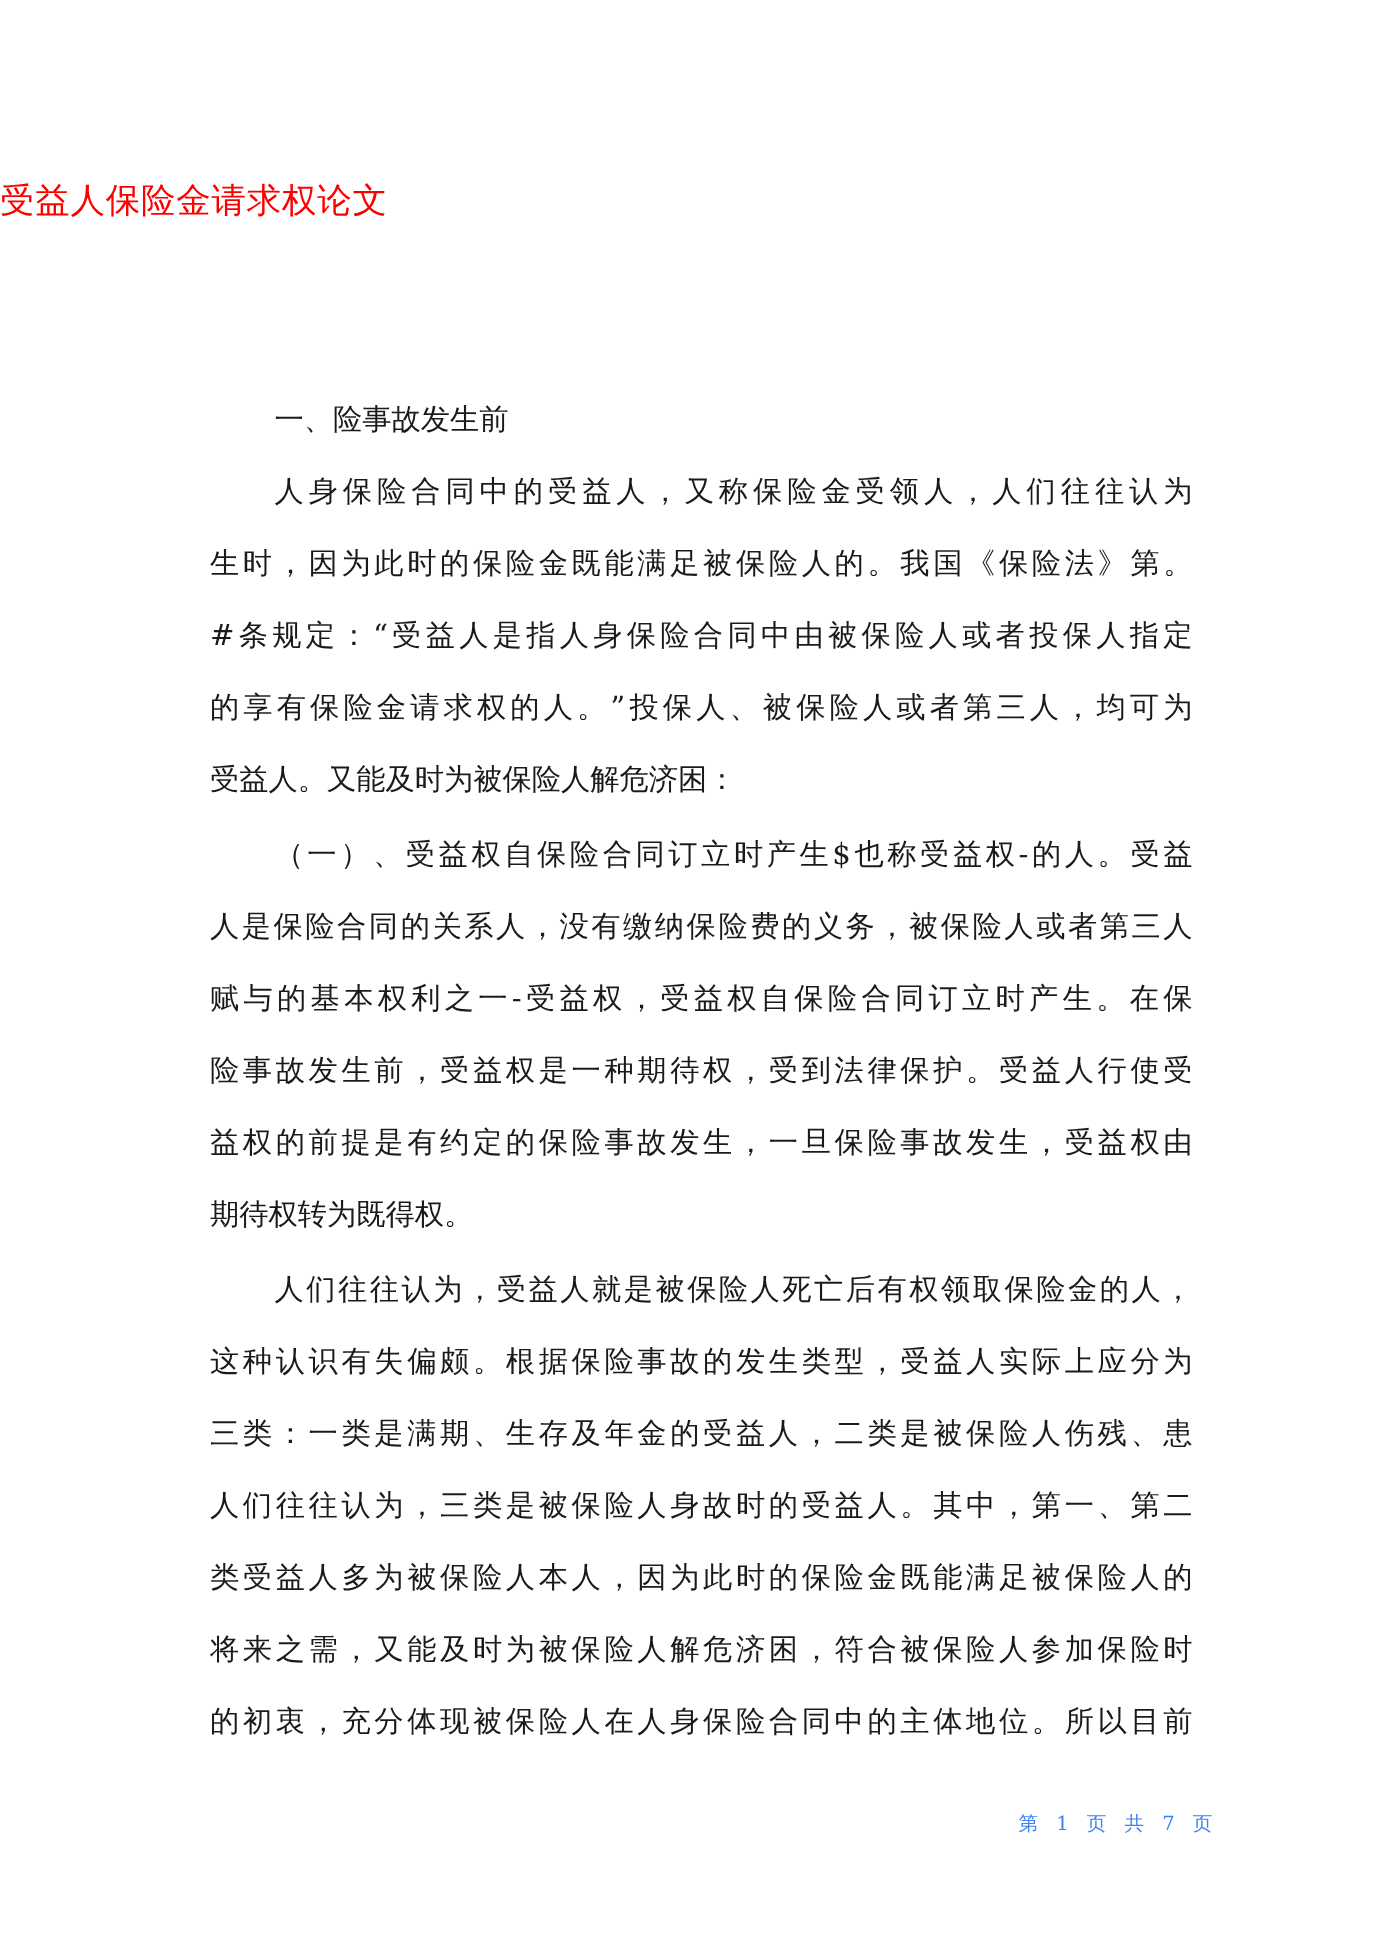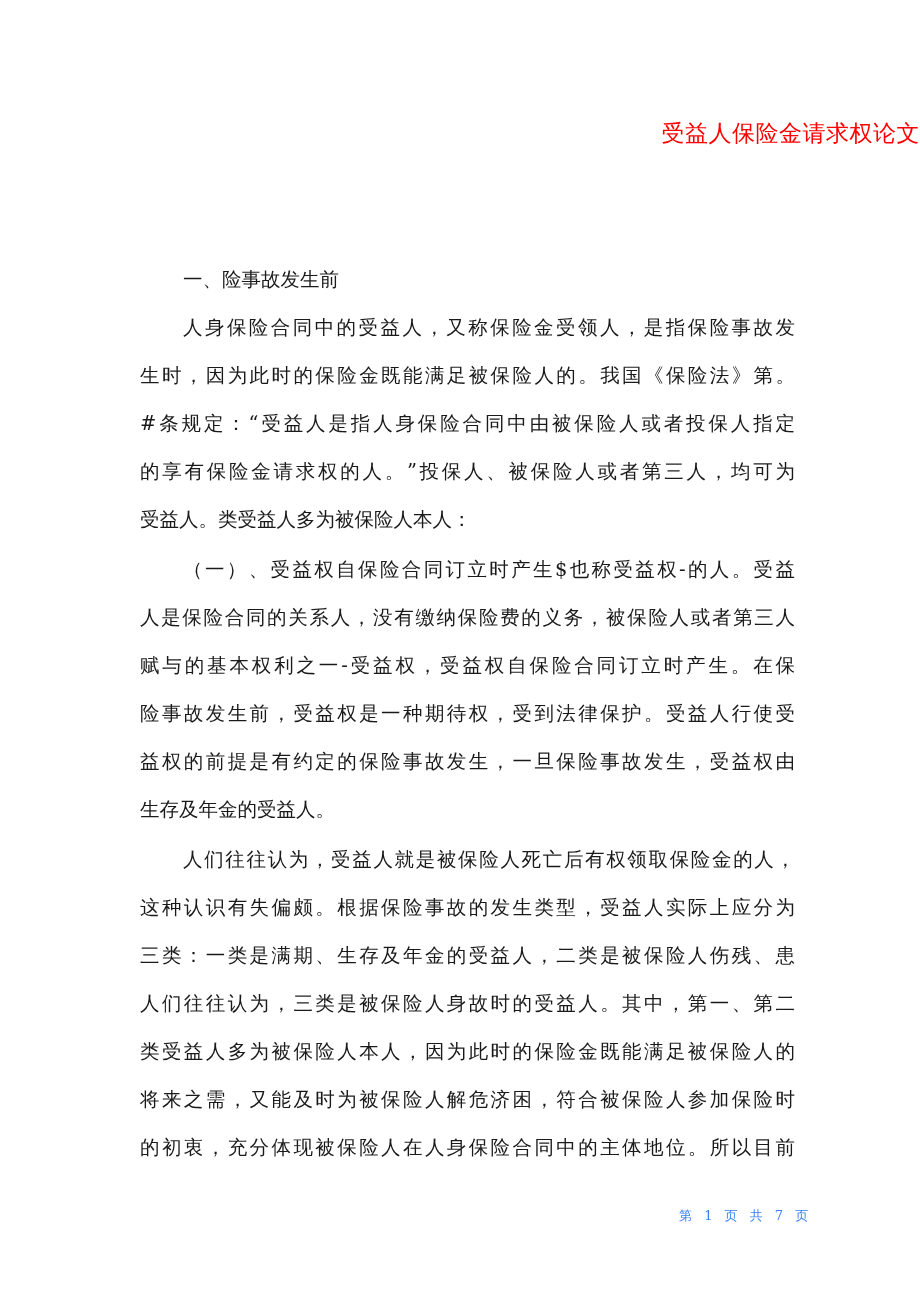--- a/index.html
+++ b/index.html
@@ -1,48 +1,48 @@
 <!DOCTYPE html>
 <html><head>
 <meta charset="utf-8">
 <style>
   html, body { margin: 0; padding: 0; background: #ffffff; }
   body { width: 920px; height: 1302px; position: relative; overflow: hidden;
          font-family: "DejaVu Serif", "Liberation Serif", serif; color: #111; }
-  .title { position: absolute; left: 0; width: 920px; top: 118px; text-align: right;
+  .title { position: absolute; left: 0; width: 920px; top: 118px; text-align: left;
            font-size: 23px; color: #ff0000; font-family: "DejaVu Sans", "Liberation Sans", sans-serif;
            letter-spacing: 0.5px; }
   .line { position: absolute; left: 140px; width: 655px; font-size: 19.5px; line-height: 28px;
           white-space: nowrap; text-align: justify; text-align-last: justify; color: #1a1a1a; }
   .line.short { text-align-last: left; }
   .heading { left: 183px; text-align-last: left; }
   .indent { left: 183px; width: 612px; }
   .footer { position: absolute; left: 679px; top: 1207px; font-size: 13px; color: #3b82f6;
             letter-spacing: 4px; white-space: nowrap; }
 </style>
 </head>
 <body>
 
 <div>
   <div class="title">受益人保险金请求权论文</div>
 
   <div class="line heading" style="top:266px">一、险事故发生前</div>
 
-  <div class="line indent" style="top:314px">人身保险合同中的受益人，又称保险金受领人，是指保险事故发</div>
+  <div class="line indent" style="top:314px">人身保险合同中的受益人，又称保险金受领人，人们往往认为</div>
   <div class="line" style="top:362px">生时，因为此时的保险金既能满足被保险人的。我国《保险法》第。</div>
   <div class="line" style="top:410px">#条规定：“受益人是指人身保险合同中由被保险人或者投保人指定</div>
   <div class="line" style="top:458px">的享有保险金请求权的人。”投保人、被保险人或者第三人，均可为</div>
-  <div class="line short" style="top:506px">受益人。类受益人多为被保险人本人：</div>
+  <div class="line short" style="top:506px">受益人。又能及时为被保险人解危济困：</div>
 
   <div class="line indent" style="top:556px; left:183px">（一）、受益权自保险合同订立时产生$也称受益权-的人。受益</div>
   <div class="line" style="top:604px">人是保险合同的关系人，没有缴纳保险费的义务，被保险人或者第三人</div>
   <div class="line" style="top:652px">赋与的基本权利之一-受益权，受益权自保险合同订立时产生。在保</div>
   <div class="line" style="top:700px">险事故发生前，受益权是一种期待权，受到法律保护。受益人行使受</div>
   <div class="line" style="top:748px">益权的前提是有约定的保险事故发生，一旦保险事故发生，受益权由</div>
-  <div class="line short" style="top:796px">生存及年金的受益人。</div>
+  <div class="line short" style="top:796px">期待权转为既得权。</div>
 
   <div class="line indent" style="top:846px">人们往往认为，受益人就是被保险人死亡后有权领取保险金的人，</div>
   <div class="line" style="top:894px">这种认识有失偏颇。根据保险事故的发生类型，受益人实际上应分为</div>
   <div class="line" style="top:942px">三类：一类是满期、生存及年金的受益人，二类是被保险人伤残、患</div>
   <div class="line" style="top:990px">人们往往认为，三类是被保险人身故时的受益人。其中，第一、第二</div>
   <div class="line" style="top:1038px">类受益人多为被保险人本人，因为此时的保险金既能满足被保险人的</div>
   <div class="line" style="top:1086px">将来之需，又能及时为被保险人解危济困，符合被保险人参加保险时</div>
   <div class="line" style="top:1134px">的初衷，充分体现被保险人在人身保险合同中的主体地位。所以目前</div>
 
   <div class="footer">第 1 页 共 7 页</div>

